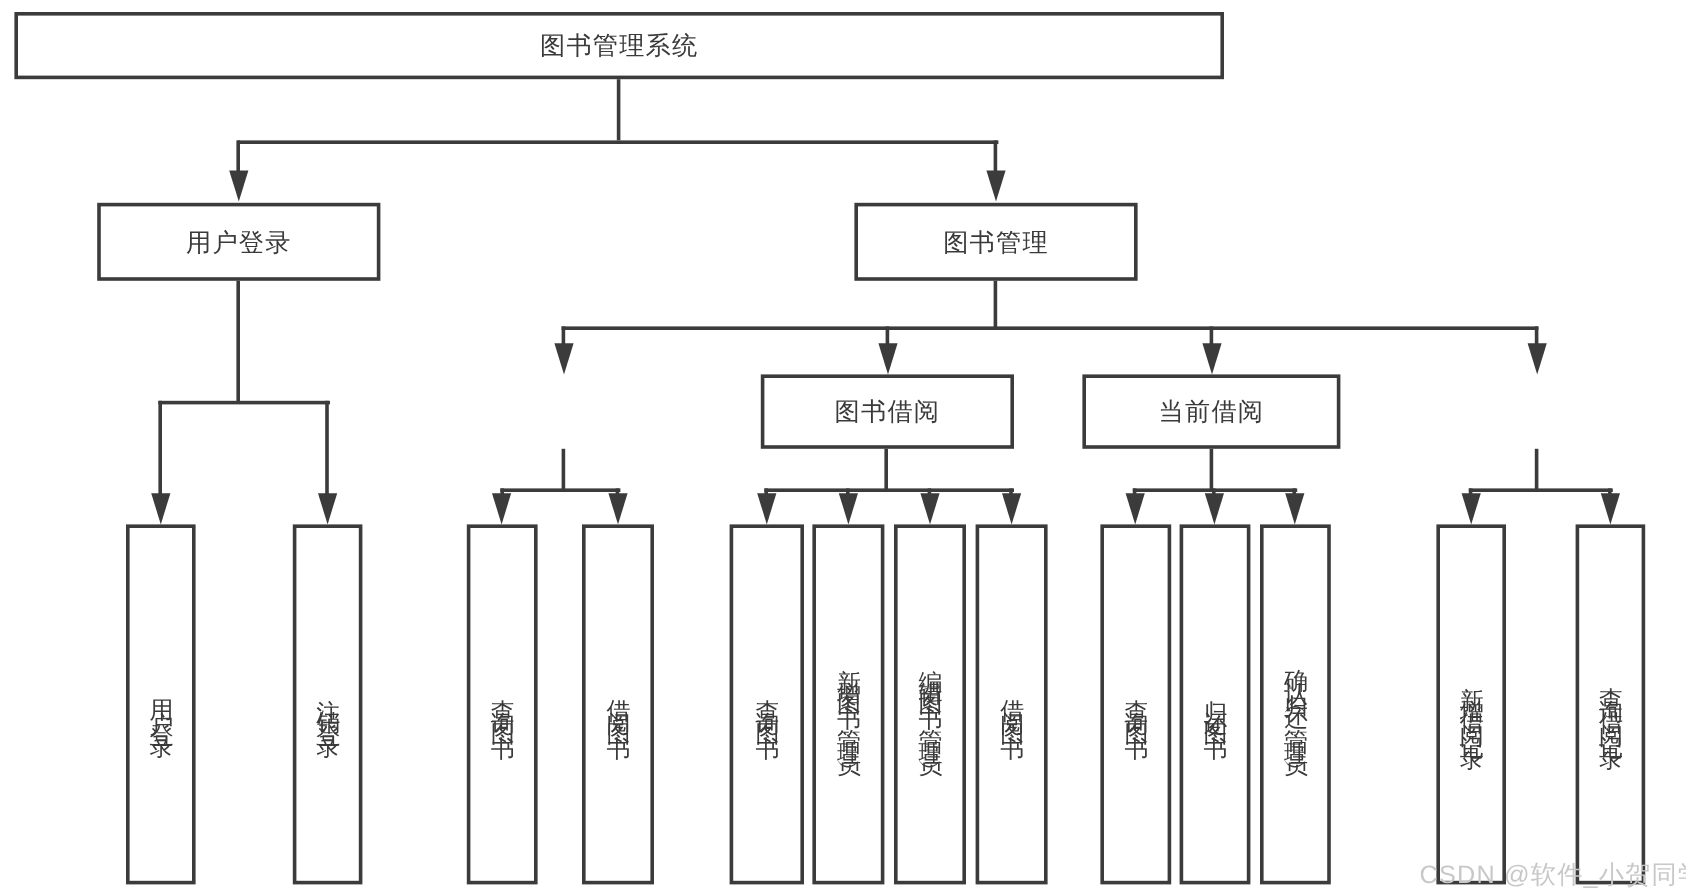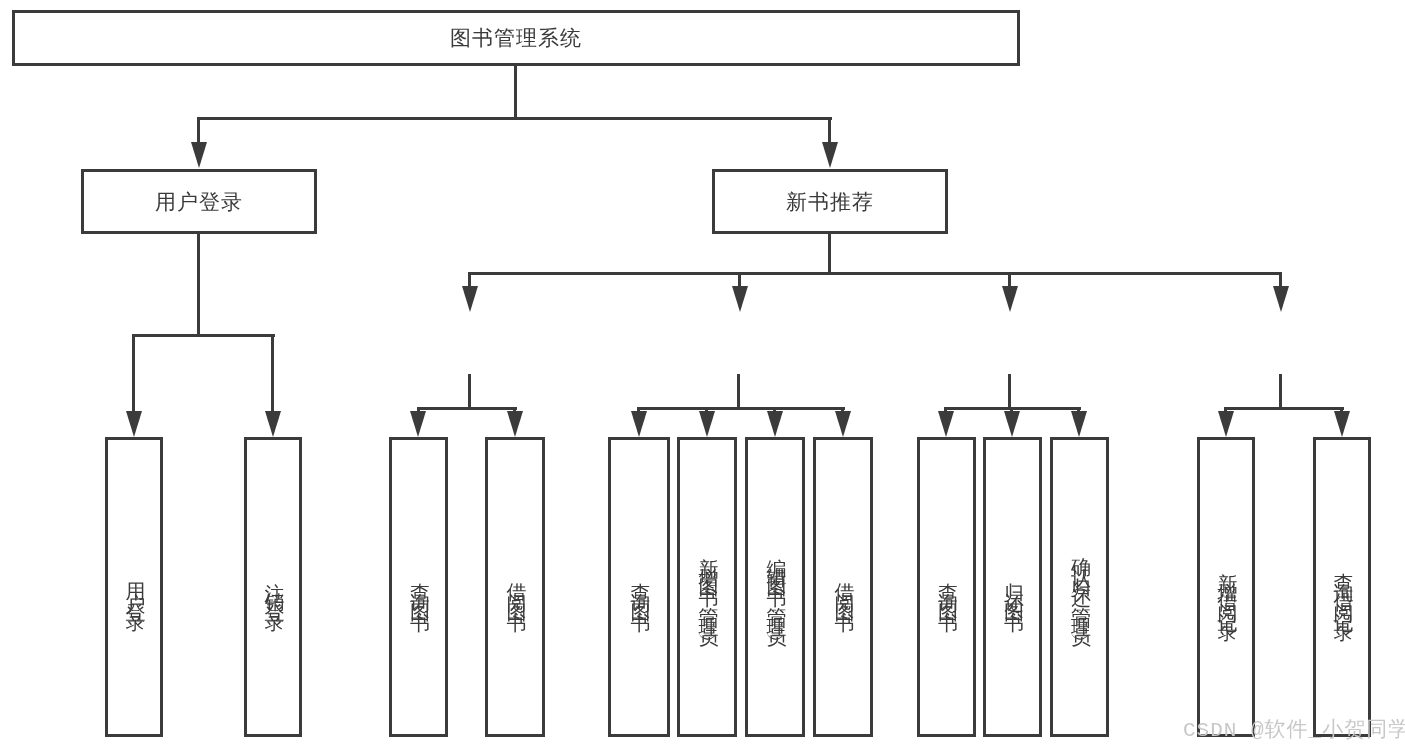--- a/index.html
+++ b/index.html
@@ -6,21 +6,21 @@
     --line:#3b3b3b;
     --text:#3a3a3a;
     --wm:#c8c8c8;
     --bg:#ffffff;
   }
   html,body{margin:0;padding:0;background:#fff;}
   #stage{
     position:relative;
     width:1405px;height:747px;
     background:var(--bg);
-    font-family:Liberation Mono, monospace;
+    font-family:Liberation Sans, sans-serif;
     overflow:hidden;
   }
   .box{
     position:absolute;
     border:3px solid var(--line);
     background:#fff;
     box-sizing:border-box;
     display:flex;align-items:center;justify-content:center;
     color:var(--text);
   }
@@ -62,23 +62,29 @@
 <div id="stage">
 
   <div class="box" style="left:12px;top:10px;width:1008px;height:56px">
     <span class="lbl">图书管理系统</span>
   </div>
 
   <div class="box" style="left:81px;top:169px;width:236px;height:65px">
     <span class="lbl">用户登录</span>
   </div>
   <div class="box" style="left:712px;top:169px;width:236px;height:65px">
-    <span class="lbl">新书推荐</span>
+    <span class="lbl">图书管理</span>
   </div>
 
+  <div class="box" style="left:634px;top:312px;width:211px;height:62px">
+    <span class="lbl">图书借阅</span>
+  </div>
+  <div class="box" style="left:902px;top:312px;width:215px;height:62px">
+    <span class="lbl">当前借阅</span>
+  </div>
 
   <div class="box leaf" style="left:105px;top:437px;width:58px;height:300px">
     <span class="lbl">用户登录</span>
   </div>
   <div class="box leaf" style="left:244px;top:437px;width:58px;height:300px">
     <span class="lbl">注销登录</span>
   </div>
   <div class="box leaf" style="left:389px;top:437px;width:59px;height:300px">
     <span class="lbl">查询图书</span>
   </div>

